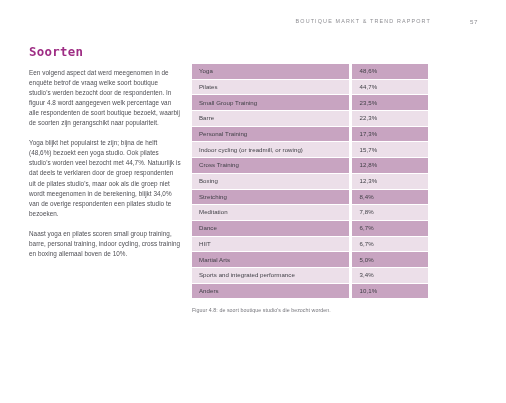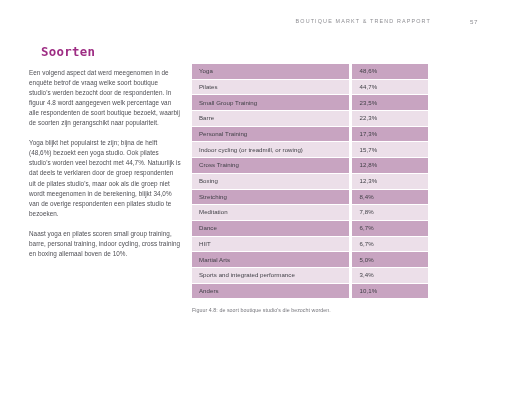--- a/index.html
+++ b/index.html
@@ -58,21 +58,21 @@
     left: 29px;
     top: 45px;
     width: 152px;
   }
   .section-title {
     font-family: "DejaVu Sans Mono", monospace;
     font-size: 12.4px;
     font-weight: bold;
     letter-spacing: 0.3px;
     color: #9e2d84;
-    margin: 0 0 9px 12px;
+    margin: 0 0 9px 0;
     line-height: 1.1;
   }
   .body-par {
     font-family: "Liberation Sans", sans-serif;
     font-size: 6.35px;
     line-height: 10.1px;
     color: #4f4f55;
     margin: 0 0 10px 0;
     text-align: left;
     letter-spacing: 0.04px;

